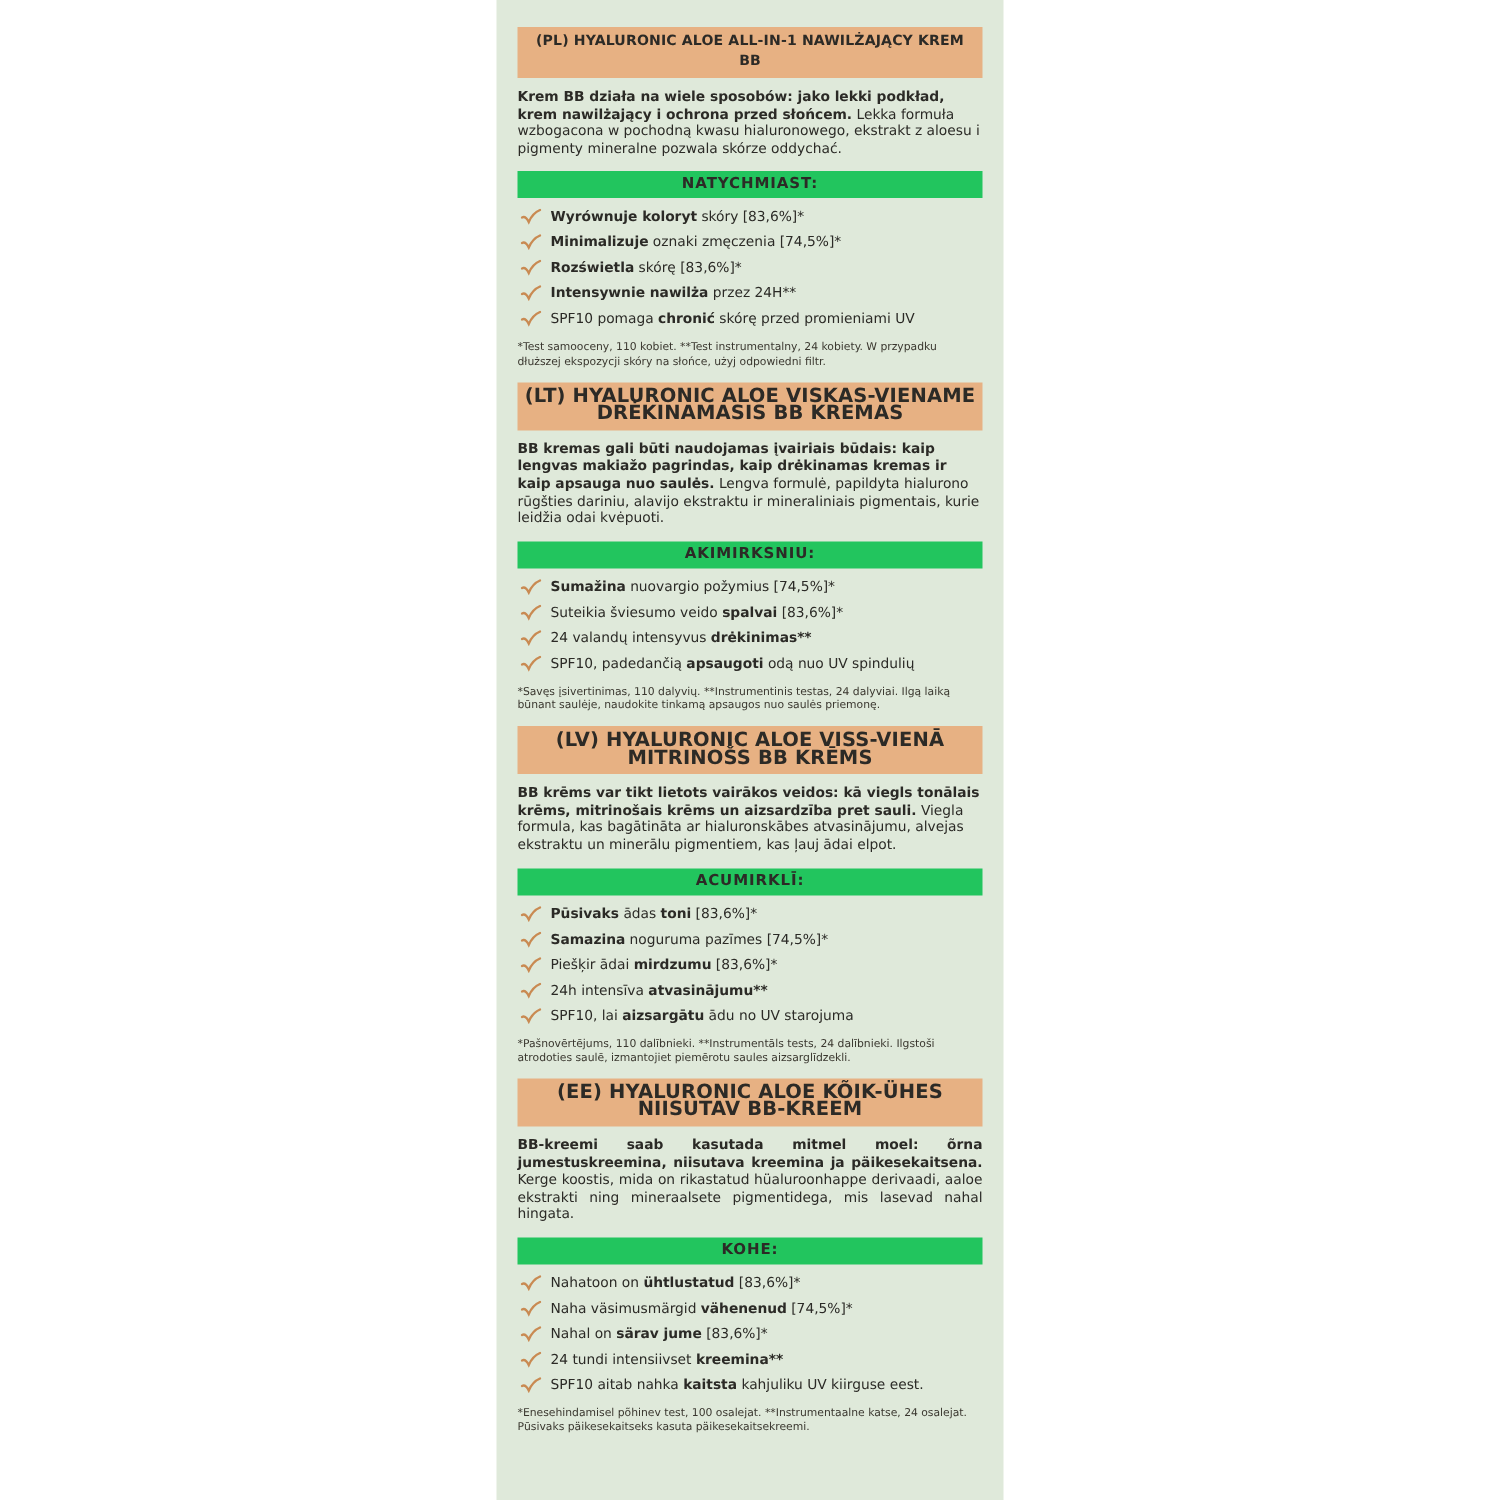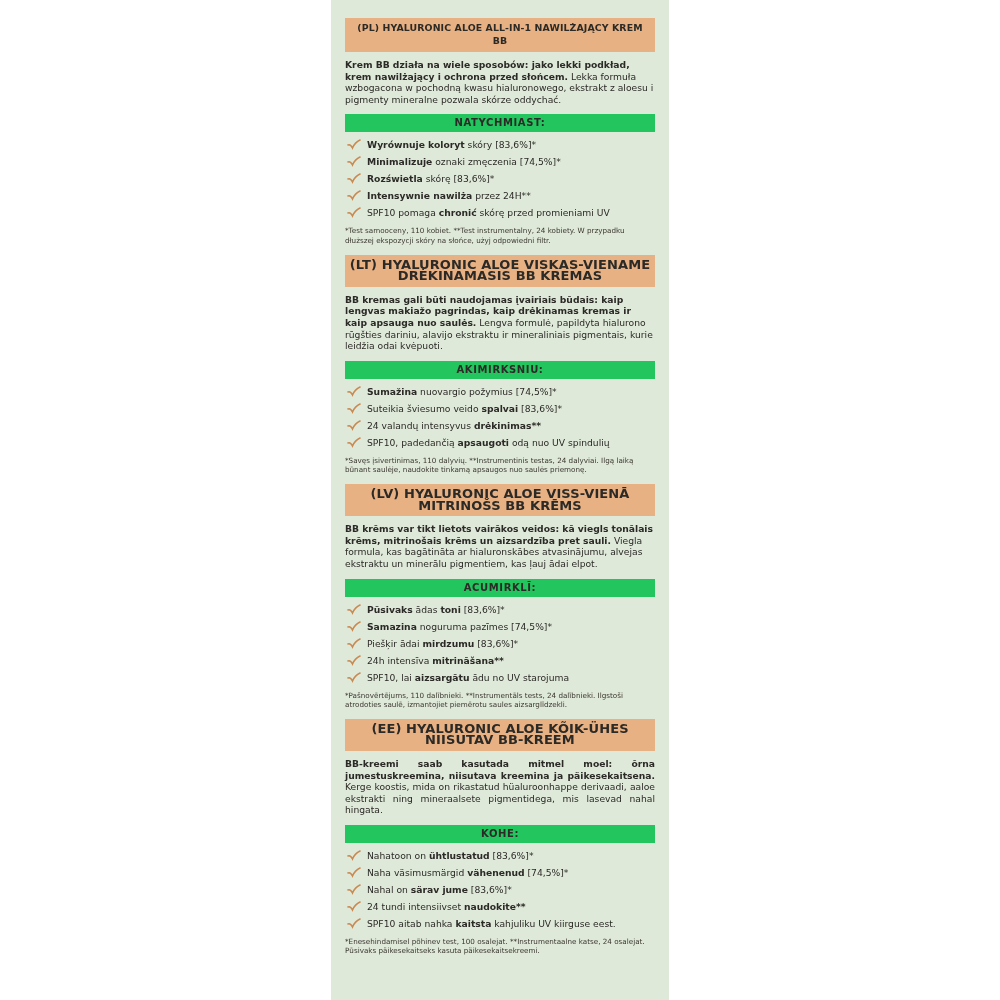--- a/index.html
+++ b/index.html
@@ -197,21 +197,21 @@
               </span><span><b>Samazina</b> noguruma pazīmes [74,5%]*</span></li>
           <li><span class="tick">
                 <svg width="14" height="12" viewBox="0 0 14 12">
                   <path d="M1 6 C3 5, 4.5 7, 5.5 9 C7 5.5, 9.5 2.5, 13 1" fill="none" stroke="#c98a52" stroke-width="1.6" stroke-linecap="round"></path>
                 </svg>
               </span><span>Piešķir ādai <b>mirdzumu</b> [83,6%]*</span></li>
           <li><span class="tick">
                 <svg width="14" height="12" viewBox="0 0 14 12">
                   <path d="M1 6 C3 5, 4.5 7, 5.5 9 C7 5.5, 9.5 2.5, 13 1" fill="none" stroke="#c98a52" stroke-width="1.6" stroke-linecap="round"></path>
                 </svg>
-              </span><span>24h intensīva <b>mitrināšana**</b></span></li>
+              </span><span>24h intensīva <b>atvasinājumu**</b></span></li>
           <li><span class="tick">
                 <svg width="14" height="12" viewBox="0 0 14 12">
                   <path d="M1 6 C3 5, 4.5 7, 5.5 9 C7 5.5, 9.5 2.5, 13 1" fill="none" stroke="#c98a52" stroke-width="1.6" stroke-linecap="round"></path>
                 </svg>
               </span><span>SPF10, lai <b>aizsargātu</b> ādu no UV starojuma</span></li>
         </ul>
         <p class="footnote">*Pašnovērtējums, 110 dalībnieki. **Instrumentāls tests, 24 dalībnieki. Ilgstoši atrodoties saulē, izmantojiet piemērotu saules aizsarglīdzekli.</p>
       </div>
 
       <div class="spacer8"></div>
@@ -233,21 +233,21 @@
               </span><span>Naha väsimusmärgid <b>vähenenud</b> [74,5%]*</span></li>
           <li><span class="tick">
                 <svg width="14" height="12" viewBox="0 0 14 12">
                   <path d="M1 6 C3 5, 4.5 7, 5.5 9 C7 5.5, 9.5 2.5, 13 1" fill="none" stroke="#c98a52" stroke-width="1.6" stroke-linecap="round"></path>
                 </svg>
               </span><span>Nahal on <b>särav jume</b> [83,6%]*</span></li>
           <li><span class="tick">
                 <svg width="14" height="12" viewBox="0 0 14 12">
                   <path d="M1 6 C3 5, 4.5 7, 5.5 9 C7 5.5, 9.5 2.5, 13 1" fill="none" stroke="#c98a52" stroke-width="1.6" stroke-linecap="round"></path>
                 </svg>
-              </span><span>24 tundi intensiivset <b>naudokite**</b></span></li>
+              </span><span>24 tundi intensiivset <b>kreemina**</b></span></li>
           <li><span class="tick">
                 <svg width="14" height="12" viewBox="0 0 14 12">
                   <path d="M1 6 C3 5, 4.5 7, 5.5 9 C7 5.5, 9.5 2.5, 13 1" fill="none" stroke="#c98a52" stroke-width="1.6" stroke-linecap="round"></path>
                 </svg>
               </span><span>SPF10 aitab nahka <b>kaitsta</b> kahjuliku UV kiirguse eest.</span></li>
         </ul>
         <p class="footnote">*Enesehindamisel põhinev test, 100 osalejat. **Instrumentaalne katse, 24 osalejat. Pūsivaks päikesekaitseks kasuta päikesekaitsekreemi.</p>
       </div>
 
     </div>

